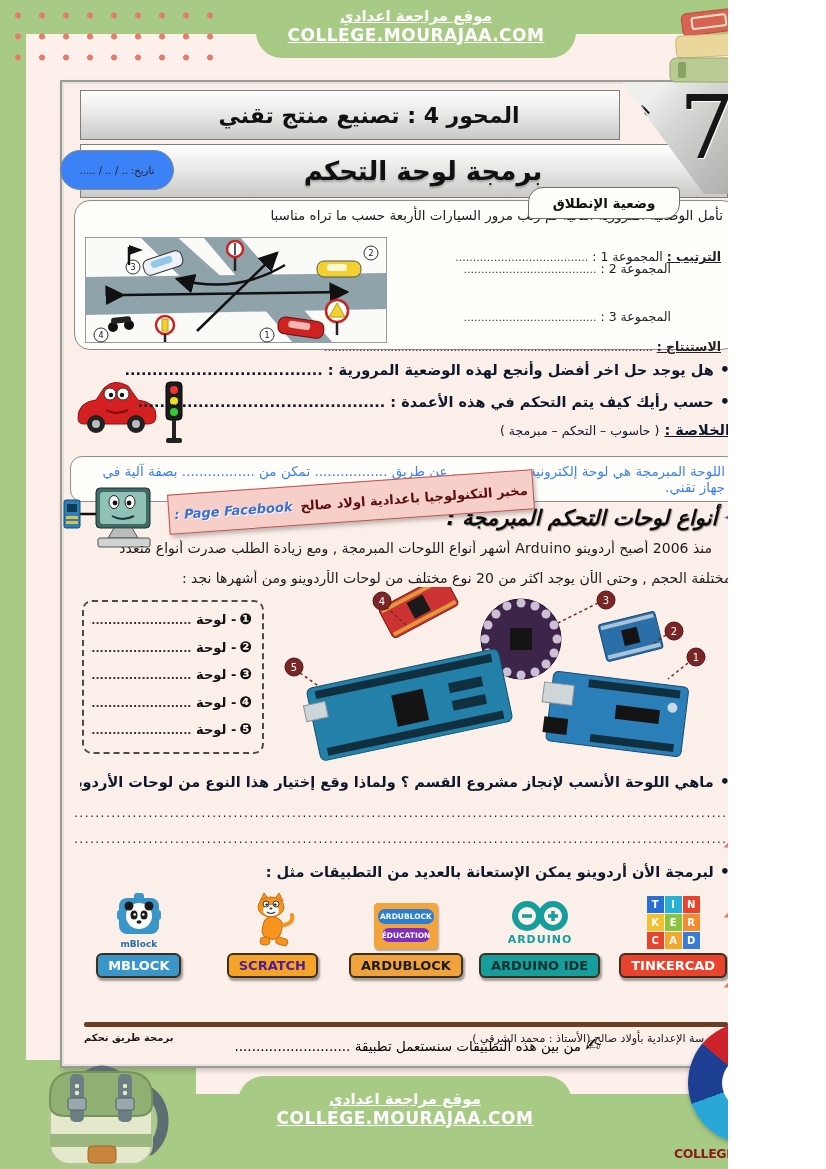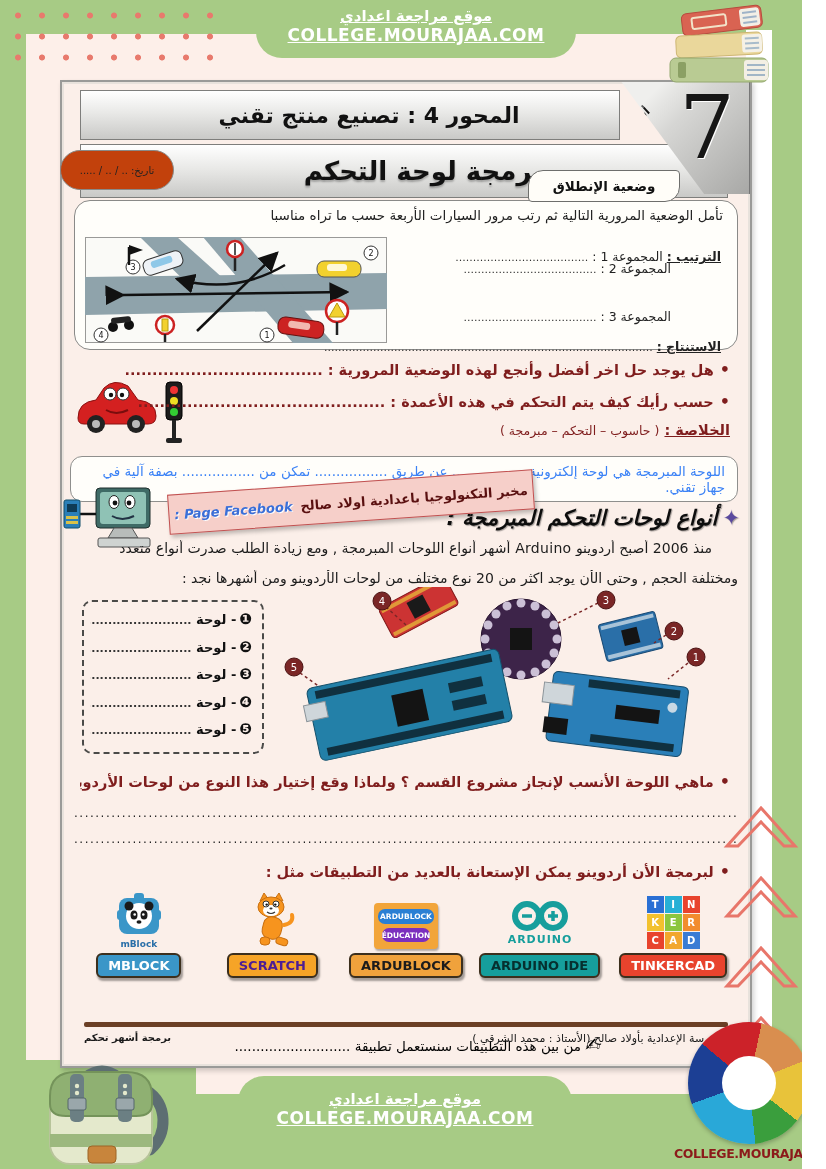--- a/index.html
+++ b/index.html
@@ -1,17 +1,17 @@
 <!DOCTYPE html>
 <html lang="ar"><head>
 <meta charset="utf-8">
 <style>
   html,body{margin:0;padding:0;}
   body{font-family:"DejaVu Sans",sans-serif;}
-  .canvas{position:relative;width:802px;height:1169px;background:#fdefe9;overflow:hidden;}
+  .canvas{position:relative;width:728px;height:1169px;background:#fdefe9;overflow:hidden;}
   
   .g{position:absolute;background:#a7cb85;}
   .g-top{left:0;top:0;width:826px;height:34px;}
   .g-left{left:0;top:0;width:26px;height:1169px;}
   .g-right{left:772px;top:0;width:54px;height:1169px;}
   .g-bottom{left:0;top:1094px;width:826px;height:75px;}
   .g-bottomleft{left:0;top:1060px;width:196px;height:109px;}
   .w-stripe{position:absolute;left:746px;top:30px;width:26px;height:1064px;background:#ffffff;}
   .dots{position:absolute;left:0;top:0;width:216px;height:64px;background-image:radial-gradient(circle,#e87a6d 2.6px,rgba(0,0,0,0) 3.4px);background-size:24px 21px;background-position:6px 5px;}
   .top-tab{position:absolute;left:256px;top:0;width:320px;height:58px;background:#a7cb85;border-radius:0 0 26px 26px;text-align:center;padding-top:7px;box-sizing:border-box;z-index:3;}
@@ -21,28 +21,28 @@
   
   .ws{position:absolute;left:60px;top:80px;width:688px;height:984px;background:#fbefe9;border:2px solid #9a9a98;box-shadow:2px 3px 5px rgba(0,0,0,.18), inset 0 0 0 2px #e8e2dc;z-index:5;}
   .abs{position:absolute;}
   .rtl{direction:rtl;text-align:right;}
   .bar{background:linear-gradient(180deg,#ffffff 0%,#e9e9e7 45%,#c9c9c7 100%);border:1px solid #7e7e7c;box-sizing:border-box;display:flex;align-items:center;justify-content:center;padding-left:38px;}
   .bar1{left:18px;top:8px;width:540px;height:50px;font-size:22px;font-weight:bold;color:#111;}
   .bar2{left:18px;top:62px;width:648px;height:54px;font-size:26px;font-weight:bold;color:#111;letter-spacing:2px;text-shadow:0 2px 2px rgba(0,0,0,.25);}
   .corner{left:auto;right:0;top:0;width:152px;height:112px;background:linear-gradient(135deg,#efefed 25%,#d6d6d4 45%,#a8a8a6 100%);clip-path:polygon(16% 0,100% 0,100% 100%,70% 100%);border-right:1px solid #777;}
   .seven{position:absolute;right:14px;top:2px;font-family:"DejaVu Serif",serif;font-size:88px;line-height:1;color:#161616;text-shadow:1px 1px 0 #fff;}
   .grade-lbl{position:absolute;right:96px;top:34px;font-size:11px;font-weight:bold;transform:rotate(-42deg);color:#111;}
-  .datepill{left:-2px;top:68px;width:114px;height:40px;border:1.5px solid #8a8a88;border-radius:20px;background:#c2410c;display:flex;align-items:center;justify-content:center;font-size:10px;color:#222;box-sizing:border-box;}
-  .sit-tab{left:466px;top:88px;width:152px;height:32px;background:#fffdf8;border:1.5px solid #6e6e6c;border-radius:15px 4px 15px 4px;display:flex;align-items:center;justify-content:center;font-size:13.5px;font-weight:bold;color:#111;z-index:2;box-sizing:border-box;}
+  .datepill{left:-2px;top:68px;width:114px;height:40px;border:1.5px solid #8a8a88;border-radius:20px;background:#3b82f6;display:flex;align-items:center;justify-content:center;font-size:10px;color:#222;box-sizing:border-box;}
+  .sit-tab{left:466px;top:105px;width:152px;height:32px;background:#fffdf8;border:1.5px solid #6e6e6c;border-radius:15px 4px 15px 4px;display:flex;align-items:center;justify-content:center;font-size:13.5px;font-weight:bold;color:#111;z-index:2;box-sizing:border-box;}
   .box1{left:12px;top:118px;width:664px;height:150px;background:#fffefa;border:1.5px solid #8a8a88;border-radius:16px;box-sizing:border-box;}
   .instr{position:absolute;right:14px;left:14px;top:6px;font-size:13.5px;letter-spacing:1.2px;color:#222;font-weight:500;}
   .grp{position:absolute;font-size:12.5px;color:#222;right:16px;white-space:nowrap;margin-top:16px;}
   .u{text-decoration:underline;font-weight:bold;}
   .dots-s{color:#333;letter-spacing:1px;font-size:11px;}
-  .q{position:absolute;right:20px;font-size:14.5px;font-weight:bold;color:#7f1d1d;white-space:nowrap;overflow:hidden;max-width:650px;}
+  .q{position:absolute;right:20px;font-size:14.5px;font-weight:bold;color:#0f172a;white-space:nowrap;overflow:hidden;max-width:650px;}
   .blt{margin-left:6px;font-size:16px;}
   .khl-opts{font-weight:normal;font-size:12.5px;}
   .defbox{left:8px;top:374px;width:668px;height:46px;background:#fffefa;border:1.5px solid #8f8f8d;border-radius:12px;display:flex;align-items:center;box-sizing:border-box;padding:0 12px;font-size:13.5px;color:#3b82f6;}
   .pinkbanner{left:106px;top:400px;width:366px;height:40px;background:#f6cfc9;border:1.2px solid #c05050;box-shadow:2px 3px 4px rgba(0,0,0,.25);transform:rotate(-4deg);display:flex;align-items:center;justify-content:center;gap:8px;box-sizing:border-box;z-index:2;}
   .fb-ar{font-size:13px;color:#5a1010;font-weight:bold;}
   .fb-en{font-size:13px;color:#3a6fd8;font-weight:bold;font-style:italic;text-shadow:1px 1px 0 #fff;}
   .sectitle{right:10px;top:424px;font-size:21px;font-weight:bold;font-style:italic;color:#0d0d0d;text-shadow:1px 1px 1px rgba(0,0,0,.35);}
   .star{color:#5b4a9e;margin-left:5px;font-style:normal;}
   .para{right:12px;width:664px;font-size:14px;color:#1c1c1c;letter-spacing:.3px;white-space:nowrap;overflow:hidden;}
   .dashedbox{left:20px;top:518px;width:182px;height:154px;border:2px dashed #4a4a48;border-radius:10px;box-sizing:border-box;padding:8px 10px 0 6px;}
@@ -415,21 +415,21 @@
             <span class="tk8">D</span>
         </div>
         <div class="app-btn btn-tinkercad">TINKERCAD</div>
       </div>
     </div>
 
     <div class="abs penline rtl"><span class="pen">✍</span><span>من بين هذه التطبيقات سنستعمل تطبيقة ...........................</span></div>
 
     <div class="abs brownline"></div>
     <div class="abs credit rtl">المدرسة الإعدادية بأولاد صالح  (الأستاذ : محمد الشرقي )</div>
-    <div class="abs sidelabel rtl">برمجة أشهر تحكم</div>
+    <div class="abs sidelabel rtl">برمجة طريق تحكم</div>
   </div>
 
   <svg class="chev" style="top:786px" width="78" height="64" viewBox="0 0 78 64">
       <polygon points="5,60 39,22 73,60 62,60 39,36 16,60" fill="none" stroke="#e8766a" stroke-width="3"></polygon>
     </svg>
   <svg class="chev" style="top:856px" width="78" height="64" viewBox="0 0 78 64">
       <polygon points="5,60 39,22 73,60 62,60 39,36 16,60" fill="none" stroke="#e8766a" stroke-width="3"></polygon>
     </svg>
   <svg class="chev" style="top:926px" width="78" height="64" viewBox="0 0 78 64">
       <polygon points="5,60 39,22 73,60 62,60 39,36 16,60" fill="none" stroke="#e8766a" stroke-width="3"></polygon>

